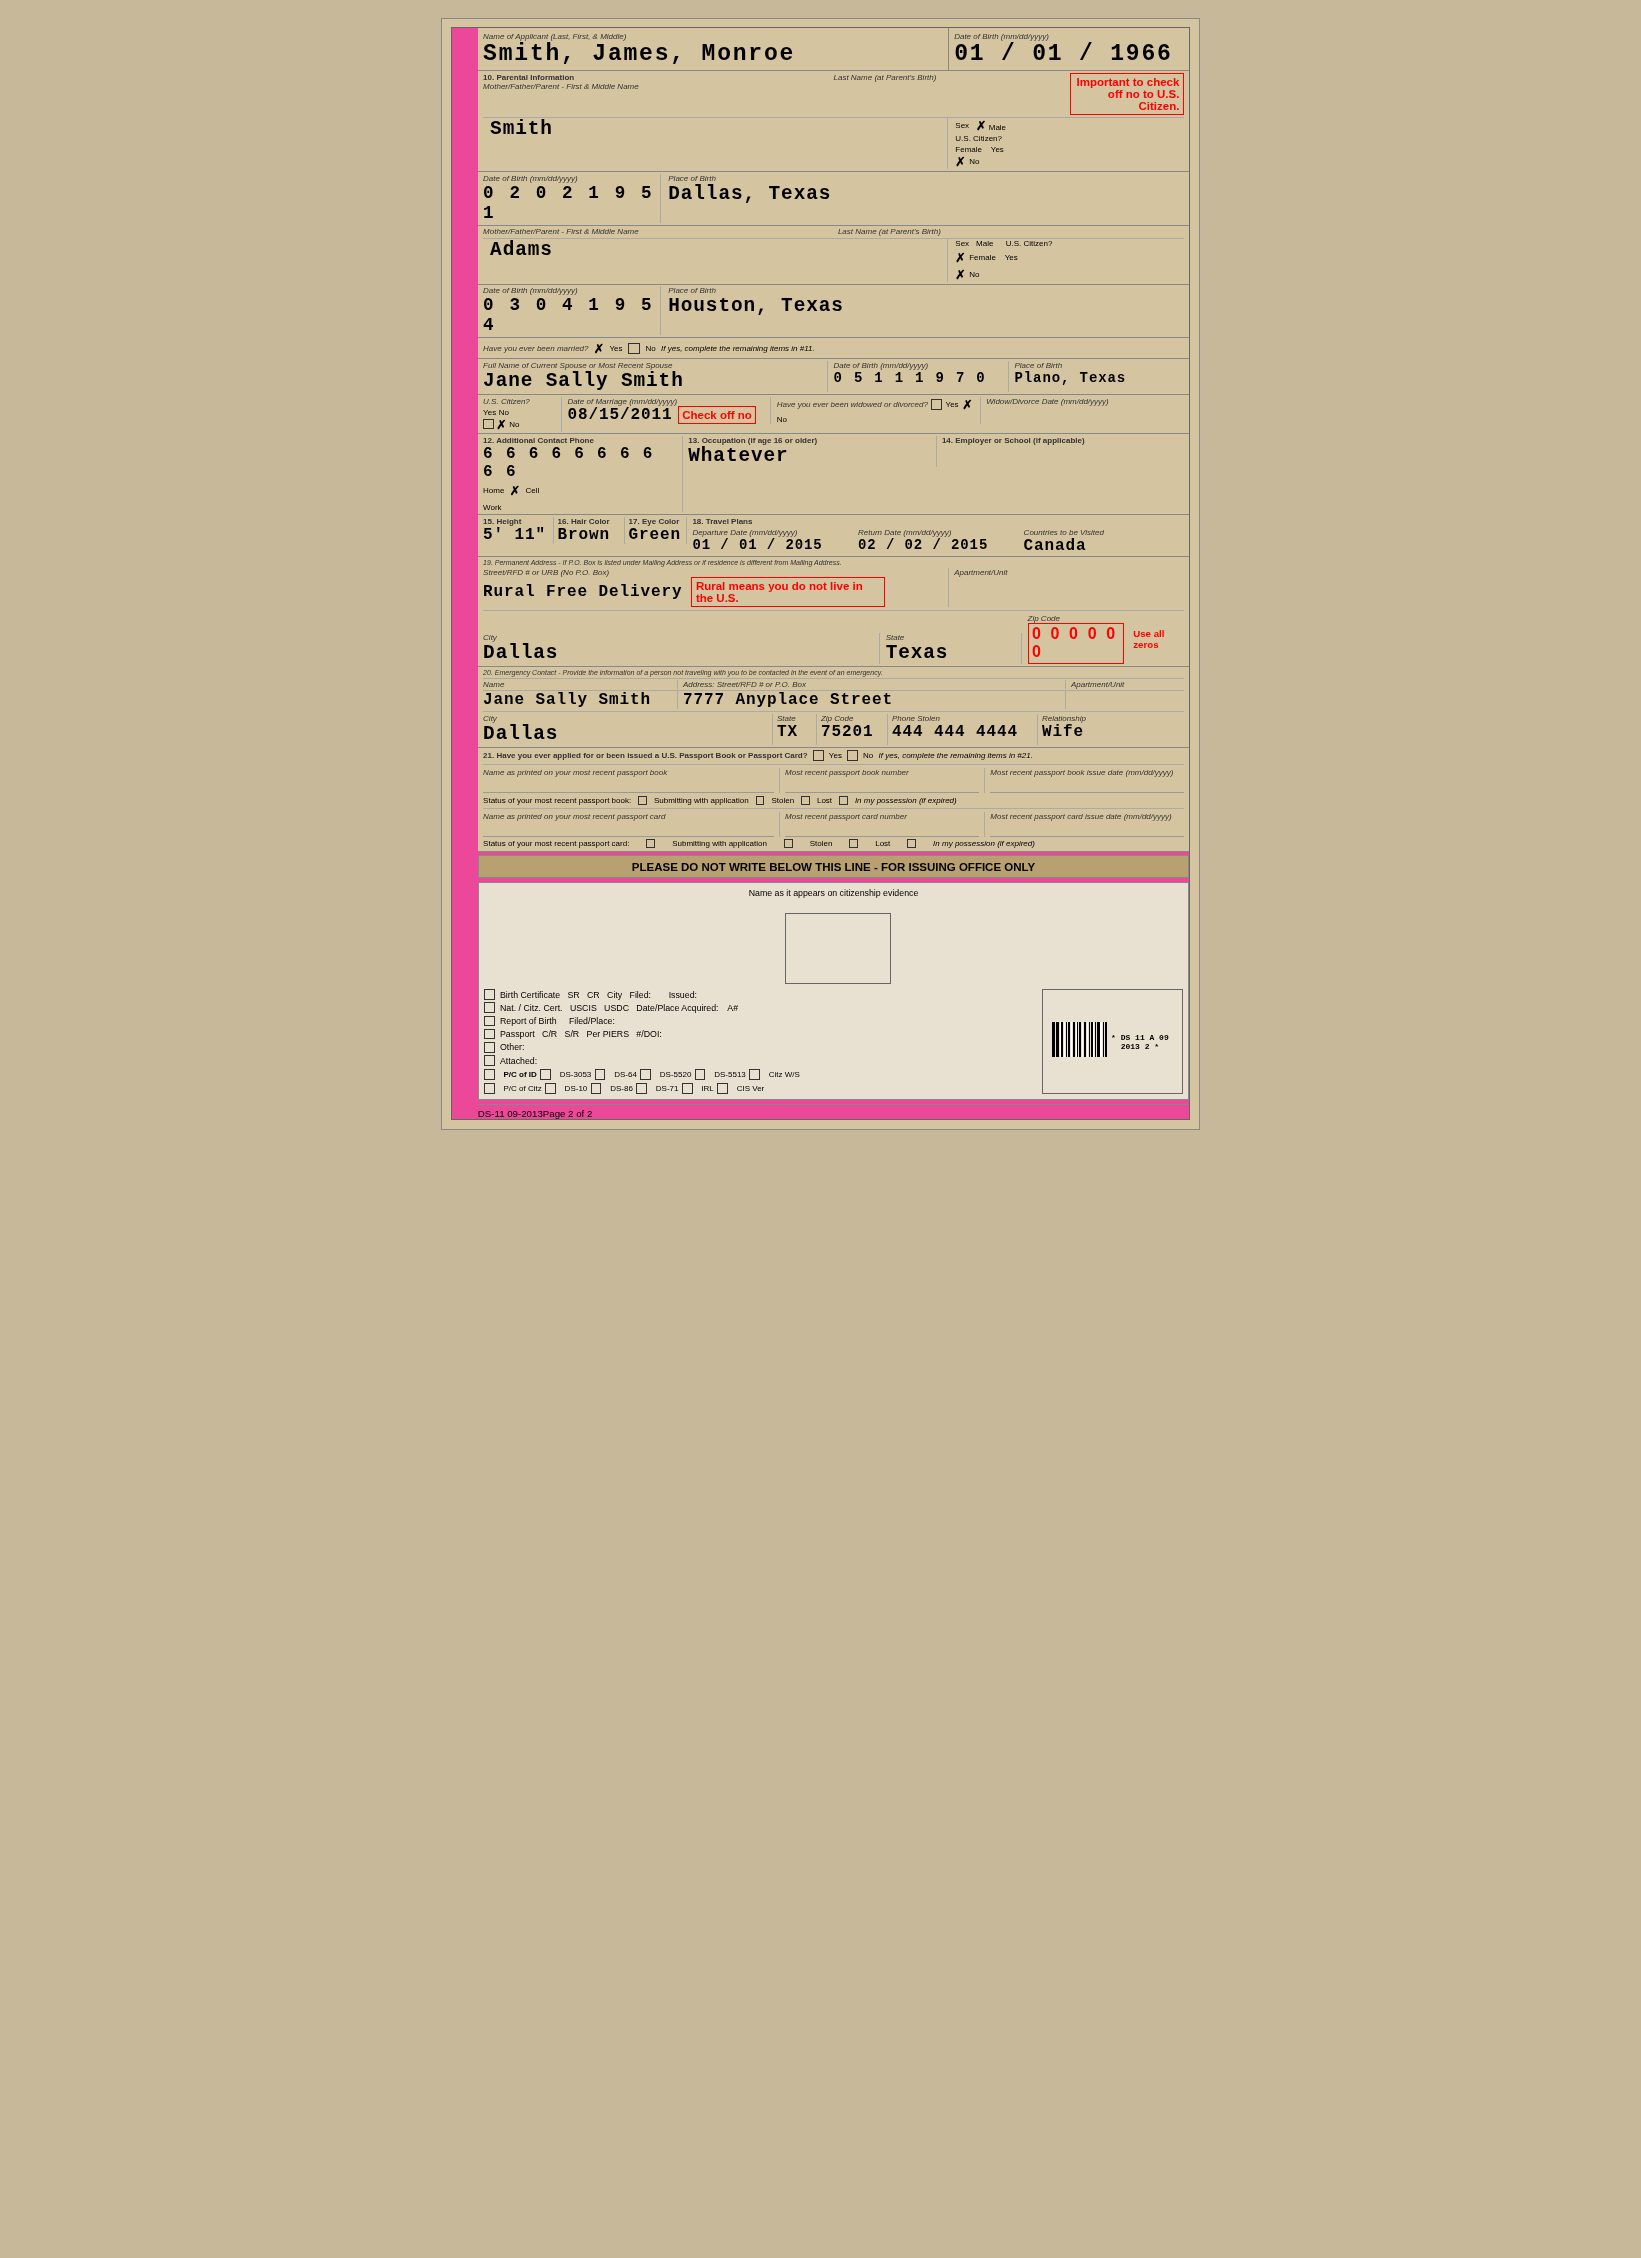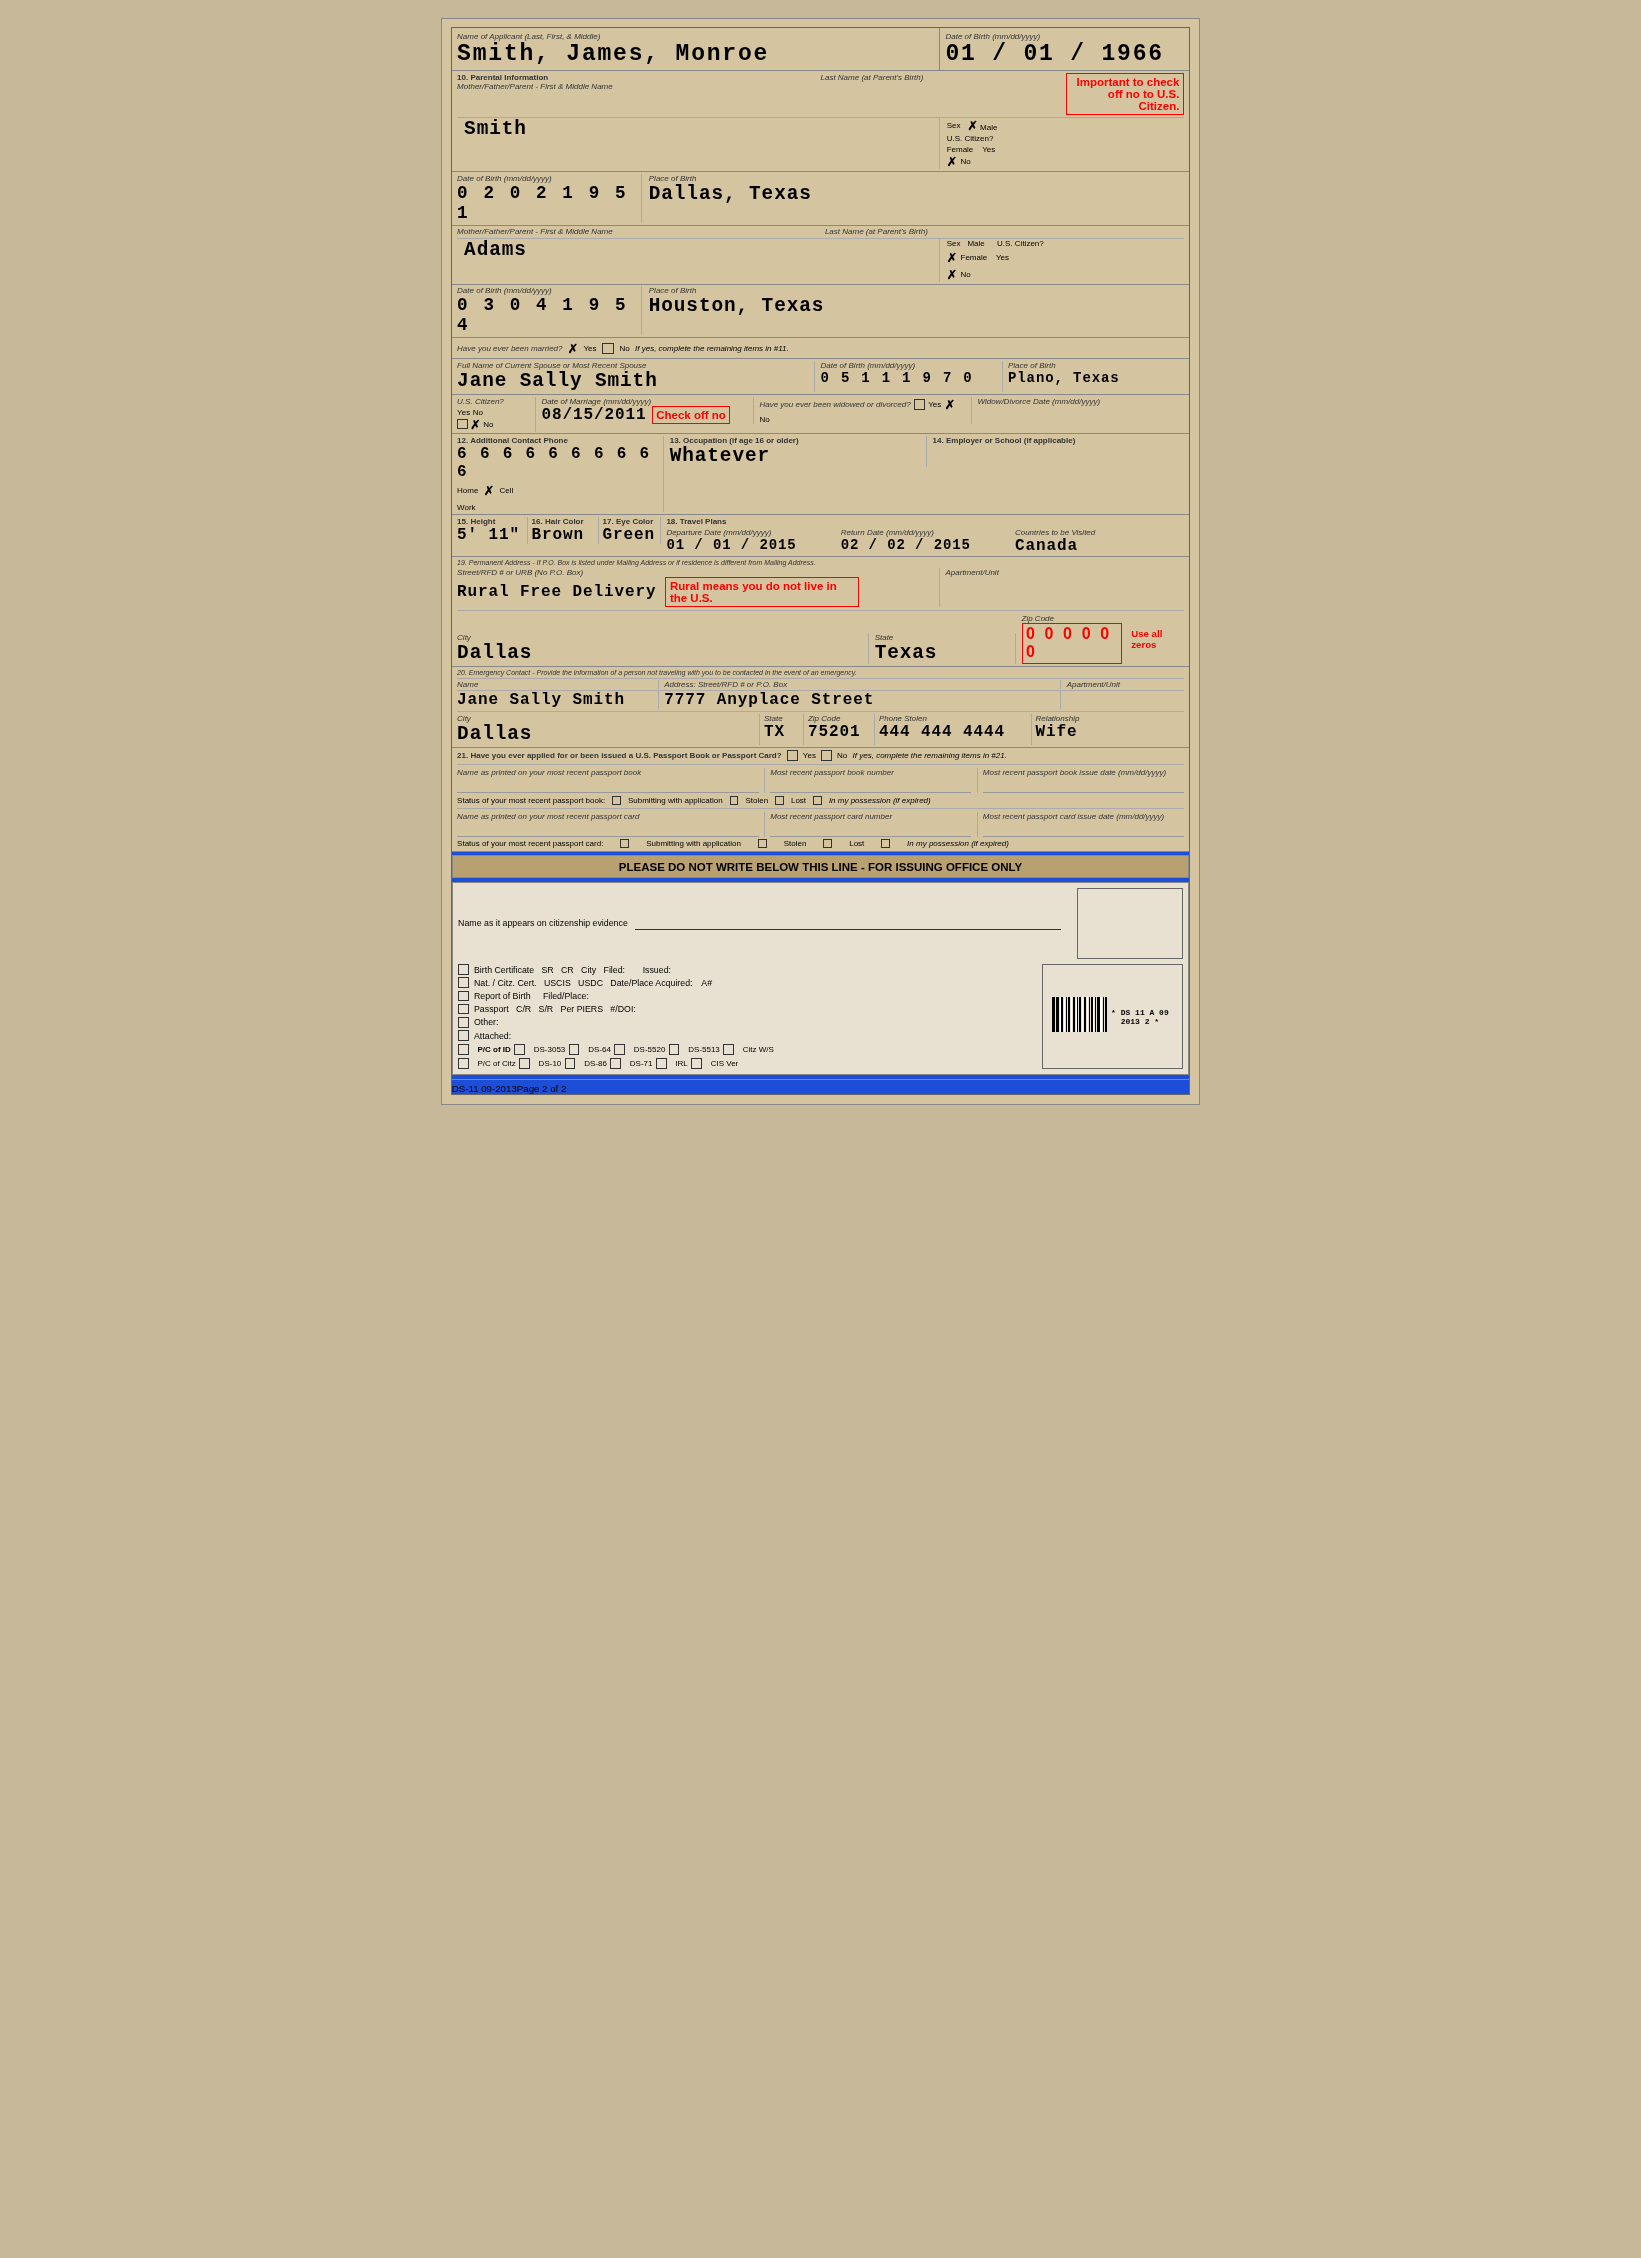--- a/index.html
+++ b/index.html
@@ -97,21 +97,22 @@
       flex-shrink: 0;
     }
     .footer-row {
       display: flex;
       font-size: 9.7px;
       padding-top: 3.5px;
       border-top: 0.9px solid #888;
     }
     .main-form {
       border: 1.8px solid #666;
-      background: #1d4ed8;
+      background: #ec4899;
+      padding-left: 26px;
     }
   </style>
 </head>
 <body>
 
 <div class="page">
   <div class="main-form">
 
     <div style="display:flex; border-bottom:0.9px solid #888; background:#d4c4a0;">
       <div style="flex:2; padding:3.5px 5.3px; border-right:0.9px solid #888;">
@@ -482,21 +483,21 @@
         <span style="width:8.8px; height:8.8px; border:0.9px solid #333; display:inline-block;"></span>
         <span>Lost</span>
         <span style="width:8.8px; height:8.8px; border:0.9px solid #333; display:inline-block;"></span>
         <span style="font-style:italic;">In my possession (if expired)</span>
       </div>
     </div>
 
     <div class="bottom-bar">PLEASE DO NOT WRITE BELOW THIS LINE - FOR ISSUING OFFICE ONLY</div>
 
     <div class="issuing-section">
-      <div style="display:flex; gap:7px; margin-bottom:5.3px; align-items:center;">
+      <div style="display:flex; gap:7px; margin-bottom:5.3px; align-items:center;flex-direction:column;">
         <span style="font-size:8.8px;">Name as it appears on citizenship evidence</span>
         <span style="flex:1; border-bottom:0.9px solid #333; display:inline-block; height:12.4px;"></span>
         <div style="width:106px; height:71px; border:0.9px solid #666; float:right; margin-left:8.8px;"></div>
       </div>
 
       <div style="display:flex;">
         <div style="flex:1;">
 
           <div class="check-row">
             <span class="check-box"></span>

